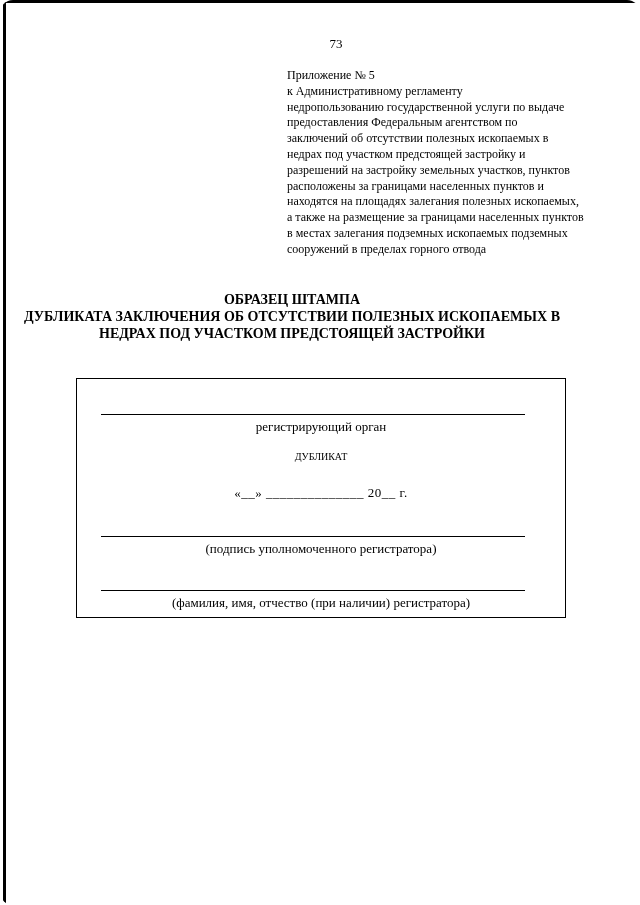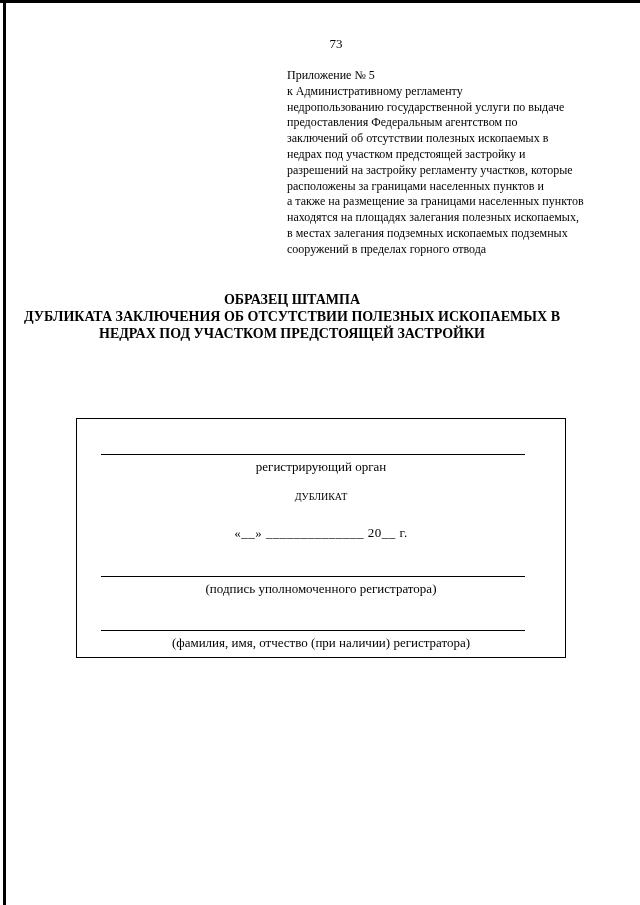--- a/index.html
+++ b/index.html
@@ -8,20 +8,21 @@
     background: #ffffff;
   }
   .page {
     position: relative;
     width: 640px;
     height: 905px;
     background: #ffffff;
     font-family: "Liberation Serif", serif;
     color: #000000;
     overflow: hidden;
+    border-radius: 13px;
   }
   .scan-top-line {
     position: absolute;
     top: 0;
     left: 0;
     width: 640px;
     height: 3px;
     background: #000000;
   }
   .scan-left-line {
@@ -61,21 +62,20 @@
     font-size: 14px;
     line-height: 17px;
   }
   .stamp-box {
     position: absolute;
     top: 378px;
     left: 76px;
     width: 488px;
     height: 238px;
     border: 1px solid #000000;
-    margin-top: 40px;
   }
   .stamp-rule {
     position: absolute;
     left: 24px;
     right: 40px;
     height: 0;
     border-top: 1px solid #000000;
   }
   .rule-1 { top: 35px; }
   .rule-2 { top: 157px; }
@@ -103,24 +103,24 @@
 
   <div class="page-number">73</div>
 
   <div class="annex-block">
     <div class="annex-line">Приложение № 5</div>
     <div class="annex-line">к Административному регламенту</div>
     <div class="annex-line">недропользованию государственной услуги по выдаче</div>
     <div class="annex-line">предоставления Федеральным агентством по</div>
     <div class="annex-line">заключений об отсутствии полезных ископаемых в</div>
     <div class="annex-line">недрах под участком предстоящей застройку и</div>
-    <div class="annex-line">разрешений на застройку регламенту участков, которые</div>
+    <div class="annex-line">разрешений на застройку земельных участков, пунктов</div>
     <div class="annex-line">расположены за границами населенных пунктов и</div>
+    <div class="annex-line">находятся на площадях залегания полезных ископаемых,</div>
     <div class="annex-line">а также на размещение за границами населенных пунктов</div>
-    <div class="annex-line">находятся на площадях залегания полезных ископаемых,</div>
     <div class="annex-line">в местах залегания подземных ископаемых подземных</div>
     <div class="annex-line">сооружений в пределах горного отвода</div>
   </div>
 
   <div class="doc-title">
     <div>ОБРАЗЕЦ ШТАМПА</div>
     <div>ДУБЛИКАТА ЗАКЛЮЧЕНИЯ ОБ ОТСУТСТВИИ ПОЛЕЗНЫХ ИСКОПАЕМЫХ В</div>
     <div>НЕДРАХ ПОД УЧАСТКОМ ПРЕДСТОЯЩЕЙ ЗАСТРОЙКИ</div>
   </div>
 

